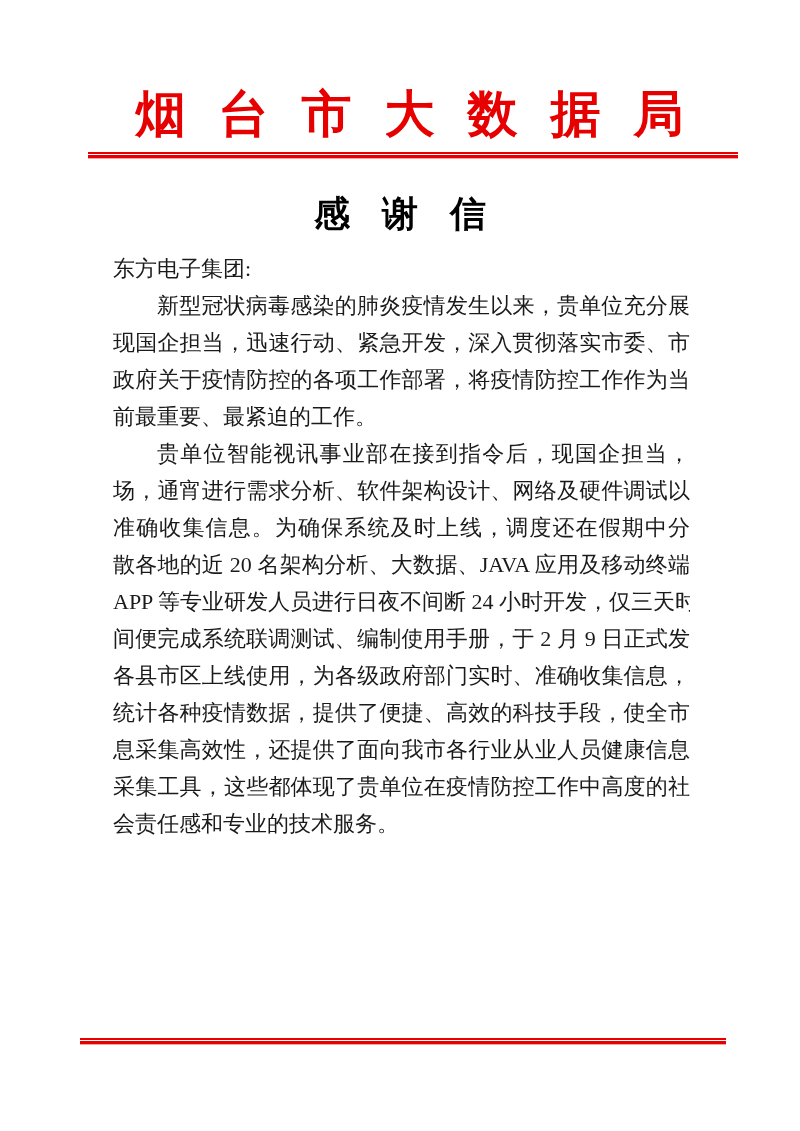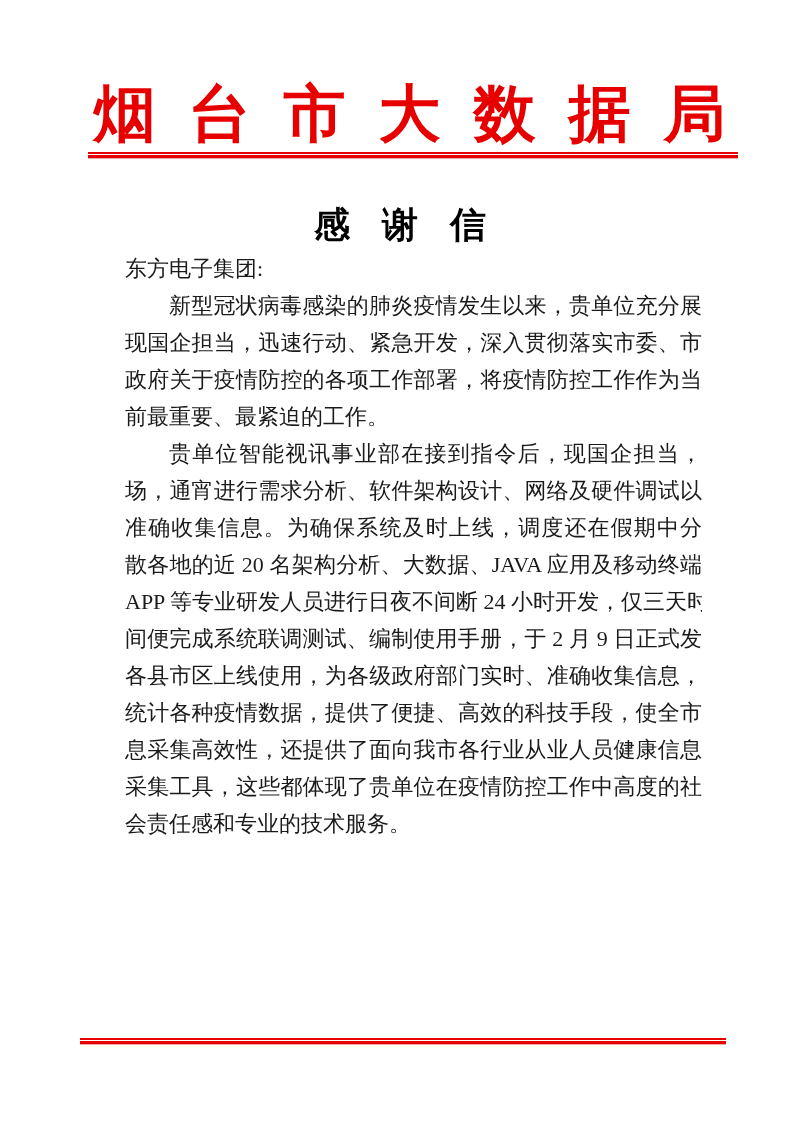--- a/index.html
+++ b/index.html
@@ -12,21 +12,21 @@
     font-family: "Liberation Serif", "DejaVu Serif", serif;
   }
   
   .org-title {
     position: absolute;
     top: 84px;
     left: 0;
     width: 100%;
     text-align: center;
     color: var(--accent, #e60000);
-    font-size: 62px;
+    font-size: 50px;
     font-weight: bold;
     line-height: 60px;
     letter-spacing: 33px;
     padding-left: 52px;
     box-sizing: border-box;
     white-space: nowrap;
   }
   
   .rule { position: absolute; height: 7px; }
   .rule .r1 { height: 2px; background: var(--accent, #e60000); }
@@ -43,32 +43,30 @@
     width: 100%;
     text-align: center;
     color: #000000;
     font-size: 36px;
     font-weight: bold;
     line-height: 52px;
     letter-spacing: 32px;
     padding-left: 32px;
     box-sizing: border-box;
     white-space: nowrap;
-    margin-top: 11px;
   }
   
   .letter-body {
     position: absolute;
     top: 250px;
     left: 113px;
     width: 577px;
     color: #1a1a1a;
     font-size: 22px;
     line-height: 37px;
-    margin-left: 12px;
   }
   .line {
     text-align: justify;
     text-align-last: justify;
     white-space: nowrap;       
     overflow: hidden;
   }
   .line.last { text-align-last: left; }
   .line.indent { text-indent: 2em; }
 </style>

